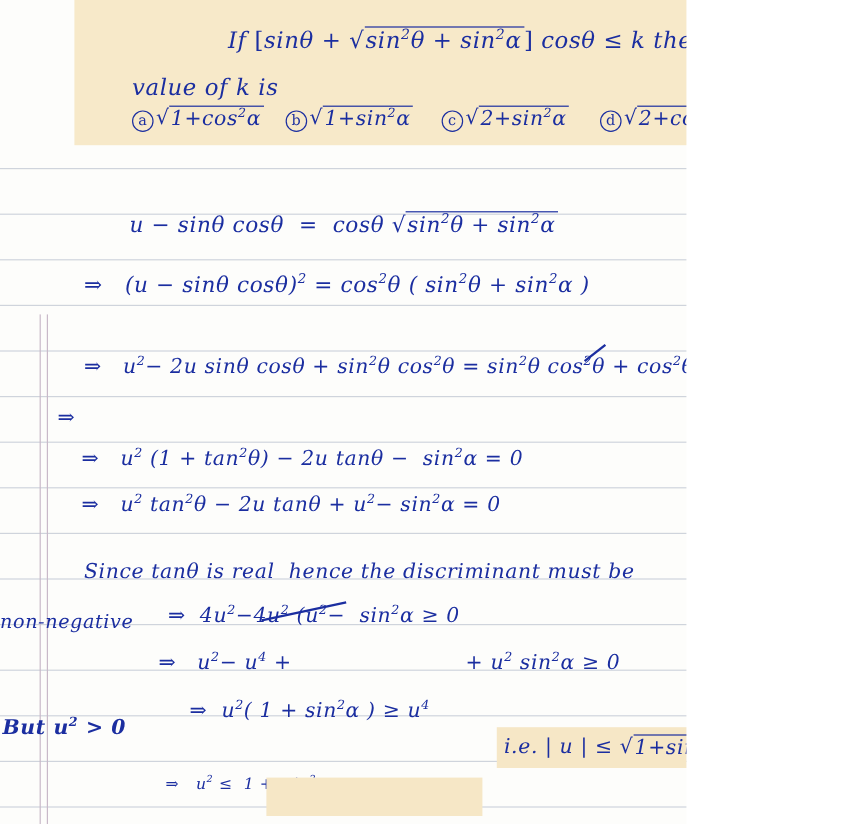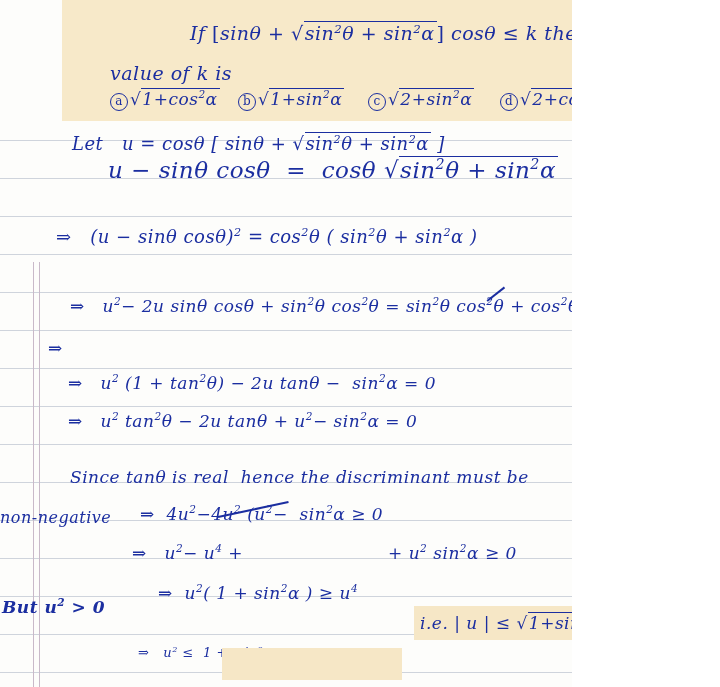--- a/index.html
+++ b/index.html
@@ -133,29 +133,26 @@
   <div class="hw" style="left:238px; top:88px; font-size:17px;">
     <span class="circ">b</span><span class="rad">√</span><span class="over">1+sin<span class="sup">2</span>α</span>
   </div>
   <div class="hw" style="left:368px; top:88px; font-size:17px;">
     <span class="circ">c</span><span class="rad">√</span><span class="over">2+sin<span class="sup">2</span>α</span>
   </div>
   <div class="hw" style="left:500px; top:88px; font-size:17px;">
     <span class="circ">d</span><span class="rad">√</span><span class="over">2+cos<span class="sup">2</span>α</span>
   </div>
 
-  <div class="hw" style="left:72px; top:133px; font-size:18px;">
-    Let&nbsp;&nbsp; u = cosθ [ sinθ + <span class="rad">√</span><span class="over">sin<span class="sup">2</span>θ + sin<span class="sup">2</span>α</span> ]
-  </div>
-
-  <div class="hw" style="left:108px; top:156px; font-size:23px;text-align:center;">
+
+  <div class="hw" style="left:108px; top:176px; font-size:18px;text-align:center;">
     u − sinθ cosθ &nbsp;= &nbsp;cosθ <span class="rad">√</span><span class="over">sin<span class="sup">2</span>θ + sin<span class="sup">2</span>α</span>
   </div>
 
-  <div class="hw" style="left:56px; top:226px; font-size:18px;">
+  <div class="hw" style="left:70px; top:226px; font-size:18px;">
     ⇒ &nbsp;&nbsp;(u − sinθ cosθ)<span class="sup">2</span> = cos<span class="sup">2</span>θ ( sin<span class="sup">2</span>θ + sin<span class="sup">2</span>α )
   </div>
 
   <div class="hw" style="left:70px; top:295px; font-size:17px;">
     ⇒ &nbsp;&nbsp;u<span class="sup">2</span>− 2u sinθ cosθ + sin<span class="sup">2</span>θ cos<span class="sup">2</span>θ = sin<span class="sup">2</span>θ cos<span class="sup">2</span>θ + cos<span class="sup">2</span>θ sin<span class="sup">2</span>α
   </div>
   <div class="strike" style="left:487px; top:300px; width:22px; transform:rotate(-38deg);"></div>
   <div class="strike" style="left:600px; top:300px; width:22px; transform:rotate(-38deg);"></div>
 
   <div class="hw" style="left:48px; top:338px; font-size:17px;">

